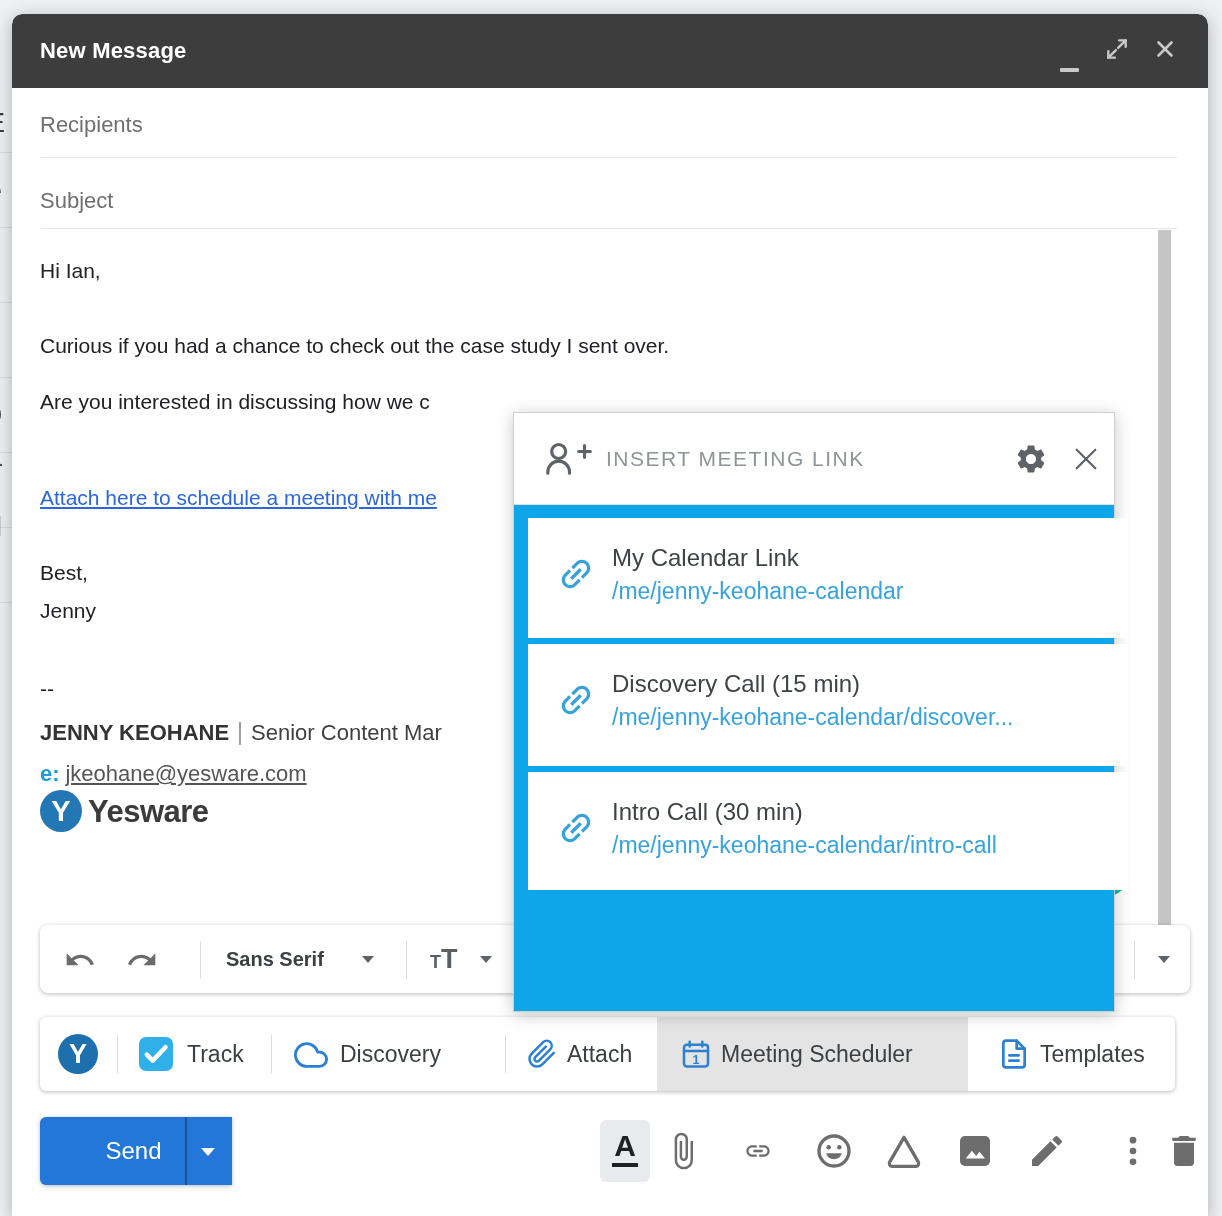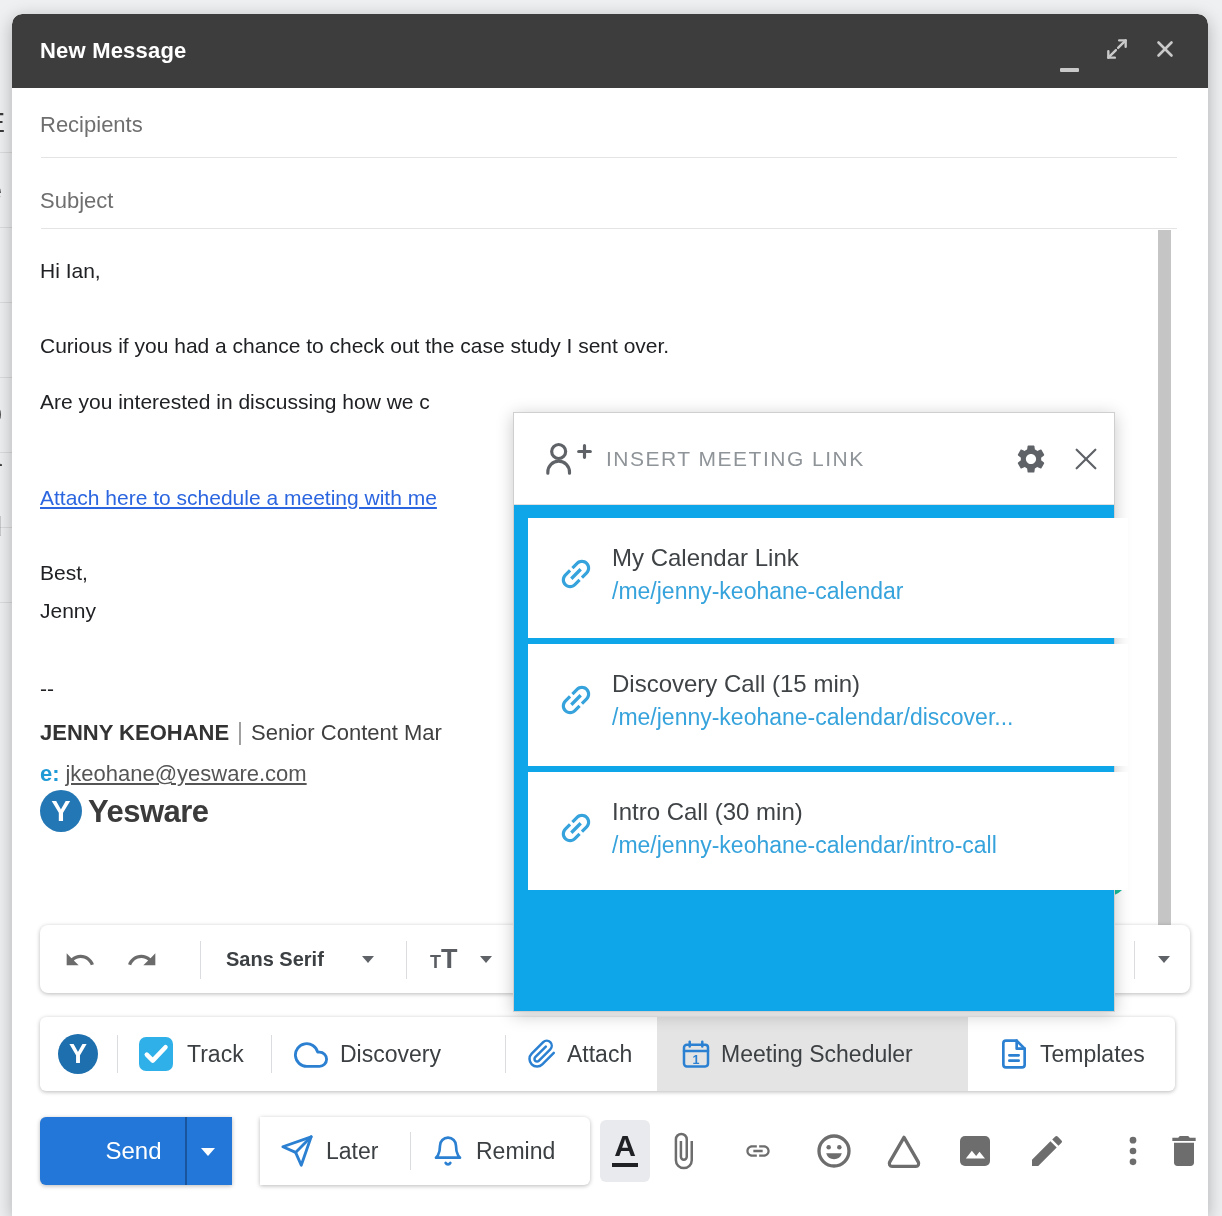--- a/index.html
+++ b/index.html
@@ -206,37 +206,20 @@
     </div>
     <div class="yw-label" style="left:1000px">Templates</div>
   </div>
 
   <div class="send-row" style="width:1150px">
     <div class="send-btn">
       <div class="lbl">Send</div>
       <div class="sep"></div>
       <div class="caret send-caret"></div>
     </div>
-    <div class="lr-bar">
-      <div class="abs" style="left:20px; top:17px">
-        <svg viewBox="0 0 24 24" width="34" height="34" fill="none" stroke="#2b80d2" stroke-width="2" stroke-linecap="round" stroke-linejoin="round">
-            <path d="M22 2L11 13"></path>
-            <path d="M22 2l-7 20-4-9-9-4 20-7z"></path>
-          </svg>
-      </div>
-      <div class="lr-label" style="left:66px">Later</div>
-      <div class="vdiv" style="left:150px; top:15px"></div>
-      <div class="abs" style="left:172px; top:18px">
-        <svg viewBox="0 0 24 24" width="32" height="32" fill="none" stroke="#2b80d2" stroke-width="2" stroke-linecap="round" stroke-linejoin="round">
-            <path d="M18 8A6 6 0 0 0 6 8c0 7-3 9-3 9h18s-3-2-3-9"></path>
-            <path d="M13.73 21a2 2 0 0 1-3.46 0"></path>
-          </svg>
-      </div>
-      <div class="lr-label" style="left:216px">Remind</div>
-    </div>
     <div class="acolor-btn">
       <span class="a">A</span>
     </div>
 
     <div class="gicon" style="left:623px">
       <svg viewBox="0 0 24 24" width="40" height="40" fill="#6d6d6d">
           <path d="M16.5 6v11.5a4 4 0 1 1-8 0V5a2.5 2.5 0 0 1 5 0v10.5a1 1 0 1 1-2 0V6H10v9.5a2.5 2.5 0 0 0 5 0V5a4 4 0 0 0-8 0v12.5a5.5 5.5 0 0 0 11 0V6h-1.5z"></path>
         </svg>
     </div>
     <div class="gicon" style="left:698px; top:20px">

